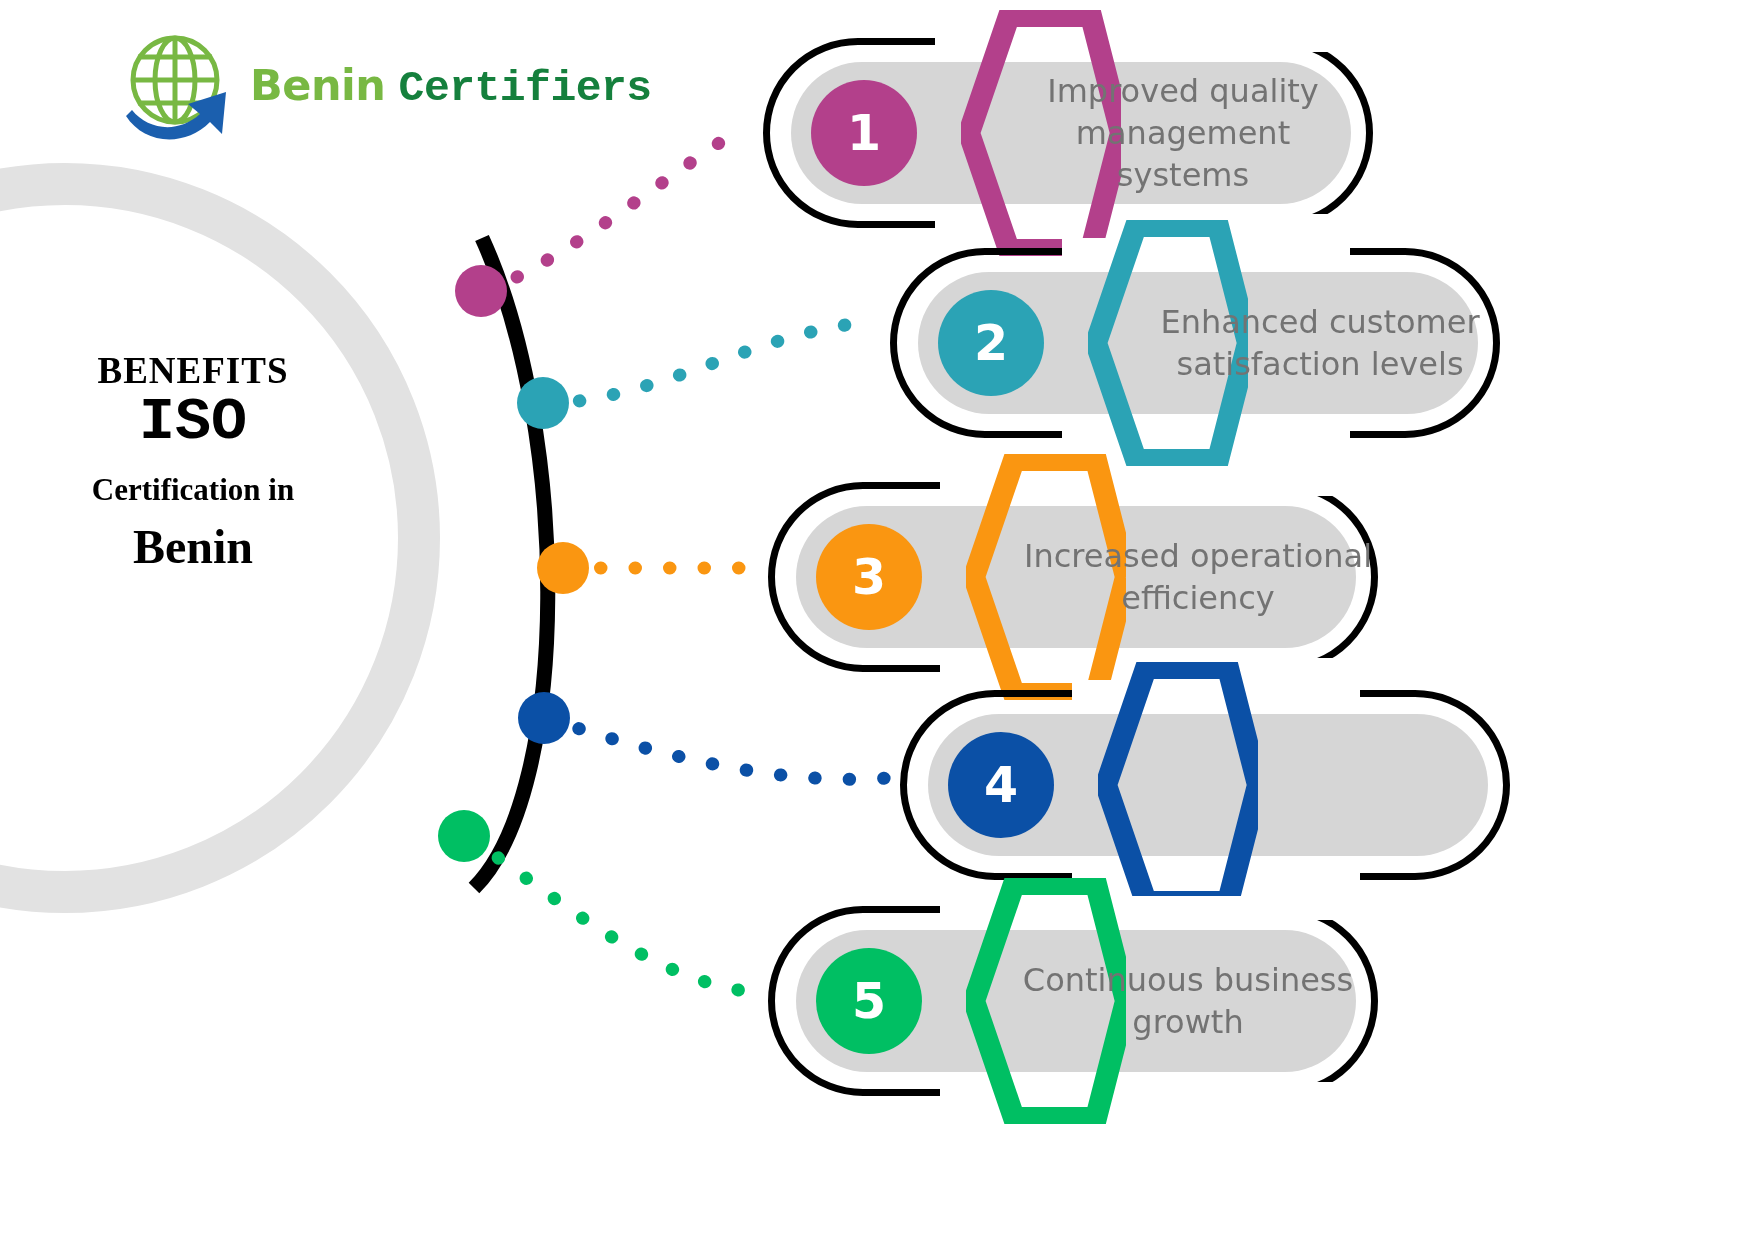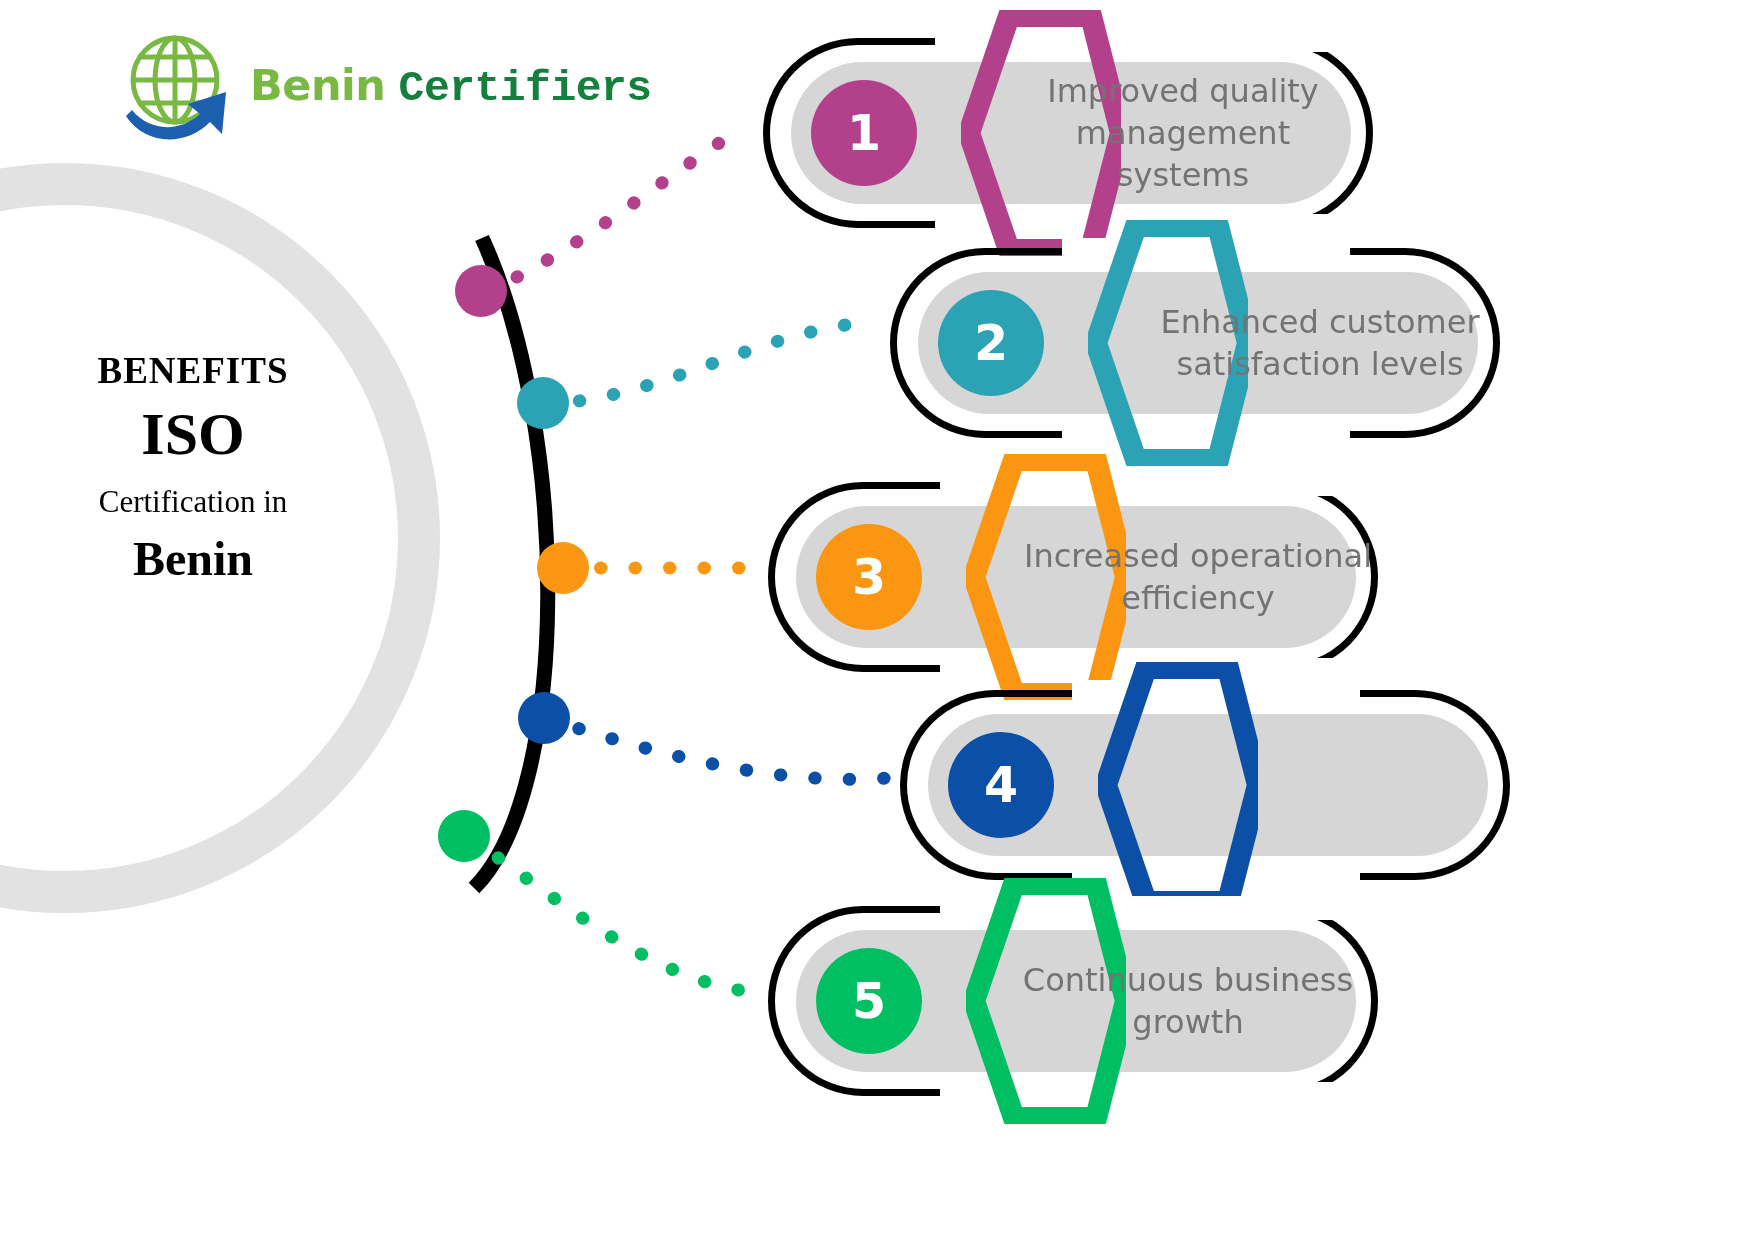--- a/index.html
+++ b/index.html
@@ -23,22 +23,22 @@
   .logo-title .c{color:#15803d;font-weight:600;font-family:Liberation Mono, monospace;}
   .logo-sub{font-size:23px;color:#4a4a4a;margin-top:4px;white-space:nowrap;}
 
   
   .title-block{
     position:absolute;left:28px;top:352px;width:330px;text-align:center;
     font-family:"Liberation Serif","DejaVu Serif",serif;color:#000;
   }
   .t-benefits{font-size:37px;font-weight:700;letter-spacing:1px;line-height:1.05;}
   .t-of{font-size:37px;font-weight:400;margin-top:18px;line-height:1.05;}
-  .t-iso{font-size:60px;font-weight:700;margin-top:12px;line-height:1.05;}
-  .t-cert{font-size:31px;font-weight:400;margin-top:20px;line-height:1.05;}
+  .t-iso{font-size:60px;font-weight:700;margin-top:0;line-height:1.05;font-family:Liberation Mono, monospace;}
+  .t-cert{font-size:31px;font-weight:700;margin-top:20px;line-height:1.05;}
   .t-country{font-size:48px;font-weight:700;margin-top:16px;line-height:1.05;}
 
   
   .arc-svg{position:absolute;left:0;top:0;width:1748px;height:1240px;pointer-events:none;}
 
   
   .row{position:absolute;height:190px;}
   .capsule-outline{
     position:absolute;left:0;top:0;width:100%;height:100%;
     border:7px solid #000;border-radius:95px;box-sizing:border-box;

